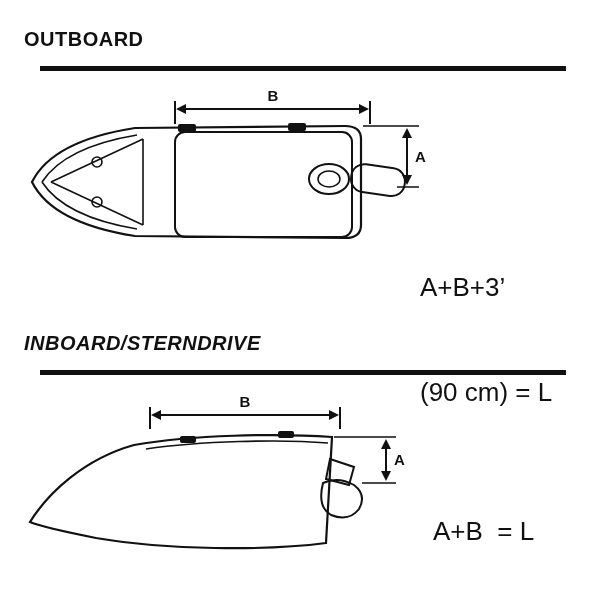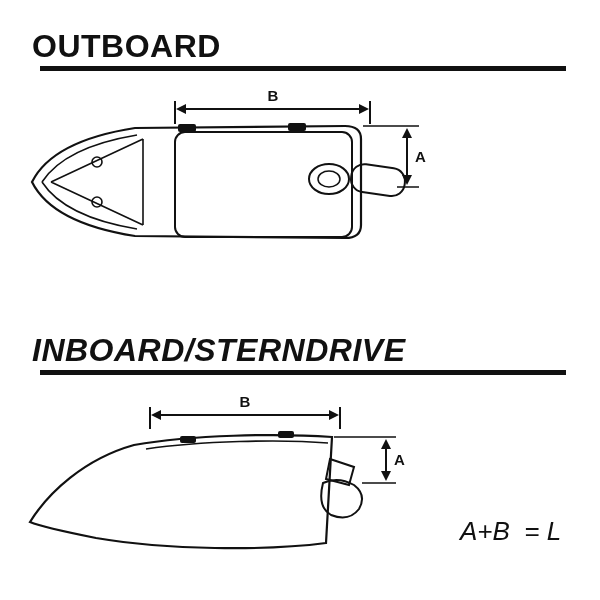--- a/index.html
+++ b/index.html
@@ -1,19 +1,19 @@
 <!DOCTYPE html>
 <html><head>
 <meta charset="utf-8">
 <style>
   * { margin:0; padding:0; box-sizing:border-box; }
   html,body { background:#ffffff; }
   body { font-family:"Liberation Sans", sans-serif; color:#111; }
   .page { position:relative; width:600px; height:600px; background:#fff; overflow:hidden; }
-  .title { position:absolute; left:32px; font-size:32px; font-weight:bold; letter-spacing:.5px; color:#111; white-space:nowrap; }
+  .title { position:absolute; left:24px; font-size:20px; font-weight:bold; letter-spacing:.5px; color:#111; white-space:nowrap; }
   .rule { position:absolute; left:40px; width:526px; height:5px; background:#111; }
   .diagram { position:absolute; }
   .formula { position:absolute; font-size:26px; line-height:35px; color:#111; white-space:pre; }
   svg text { font-family:"Liberation Sans", sans-serif; font-weight:bold; fill:#111; }
   .ink { stroke:#111; fill:none; }
 </style>
 </head>
 <body>
 
 <div class="page">
@@ -54,20 +54,22 @@
       </g>
 
       <g>
         <path class="ink" stroke-width="1.6" d="M 338 44 L 394 44 M 372 105 L 394 105"></path>
         <line class="ink" stroke-width="2" x1="382" y1="48" x2="382" y2="101" marker-start="url(#arr1)" marker-end="url(#arr1)"></line>
         <text x="390" y="80" font-size="15">A</text>
       </g>
     </svg>
 
     <div class="formula" style="left:420px; top:200px;">
+      <div>A+B+3’</div>
+      <div>(90 cm) = L</div>
     </div>
   </section>
 
   <section>
     <h1 class="title" style="top:332px;font-style:italic;">INBOARD/STERNDRIVE</h1>
     <div class="rule" style="top:370px;"></div>
 
     <svg class="diagram" style="left:20px; top:383px;" width="560" height="185" viewBox="0 0 560 185">
       <defs>
         <marker id="arr2" viewBox="0 0 10 10" refX="8" refY="5" markerWidth="5" markerHeight="5" orient="auto-start-reverse">
@@ -93,16 +95,16 @@
         <text x="225" y="24" font-size="15" text-anchor="middle">B</text>
       </g>
 
       <g>
         <path class="ink" stroke-width="1.6" d="M 314 54 L 376 54 M 342 100 L 376 100"></path>
         <line class="ink" stroke-width="2" x1="366" y1="58" x2="366" y2="96" marker-start="url(#arr2)" marker-end="url(#arr2)"></line>
         <text x="374" y="82" font-size="15">A</text>
       </g>
     </svg>
 
-    <div class="formula" style="left:460px; top:514px;font-style:italic;">A+B  = L</div>
+    <div class="formula" style="left:433px; top:514px;">A+B  = L</div>
   </section>
 
 </div>
 
 </body></html>

